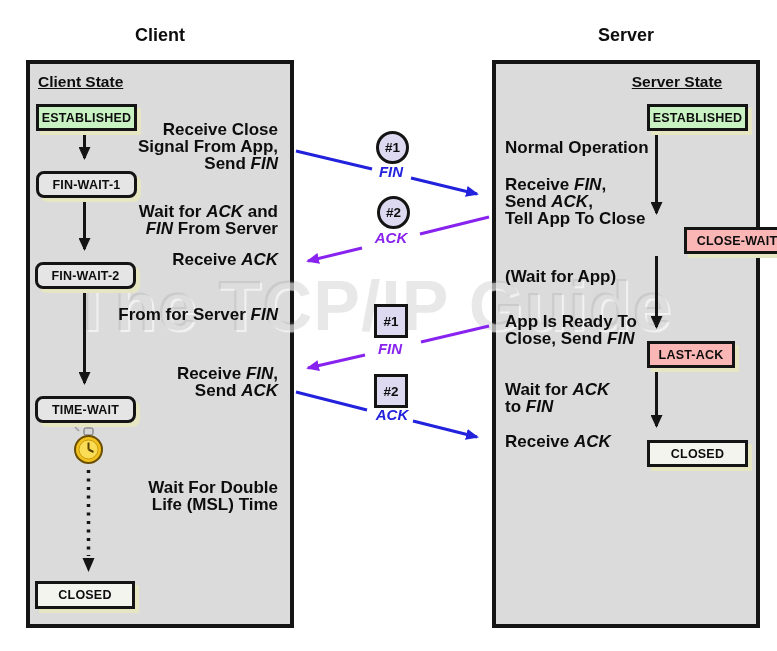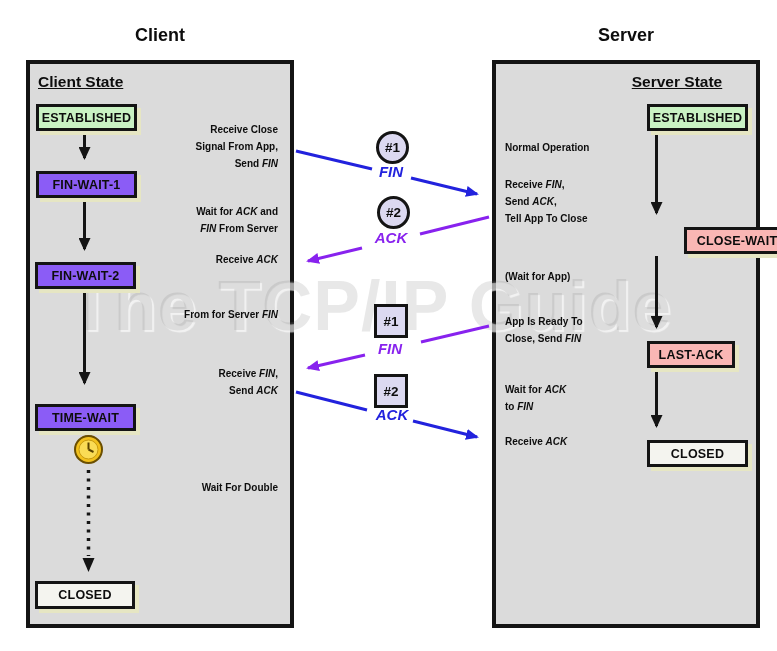--- a/index.html
+++ b/index.html
@@ -27,35 +27,35 @@
                 text-decoration:underline;z-index:3;}
   .client-header{left:38px;}
   .server-header{left:607px;width:140px;text-align:center;}
 
   
   .state-box{position:absolute;box-sizing:border-box;border:3px solid #141414;
              font-weight:bold;font-size:12.5px;letter-spacing:.2px;
              display:flex;align-items:center;justify-content:center;
              box-shadow:4px 4px 0 #e6e6c3;z-index:3;color:#0d0d0d;}
   .green{background:#c9f2c3;}
-  .peach{background:#8b5cf6;}
+  .peach{background:#e5e5e5;border-radius:8px;}
   .pink{background:#f9b6b4;}
   .whitebox{background:#f4f4ef;}
   .c-est{left:36px;top:104px;width:101px;height:27px;}
   .c-fw1{left:36px;top:171px;width:101px;height:27px;}
   .c-fw2{left:35px;top:262px;width:101px;height:27px;}
-  .c-tw{left:35px;top:396px;width:101px;height:27px;margin-top:8px;}
+  .c-tw{left:35px;top:396px;width:101px;height:27px;}
   .c-closed{left:35px;top:581px;width:100px;height:28px;}
   .s-est{left:647px;top:104px;width:101px;height:27px;}
   .s-cw{left:645px;top:227px;width:106px;height:27px;margin-left:39px;}
   .s-la{left:647px;top:341px;width:88px;height:27px;}
   .s-closed{left:647px;top:440px;width:101px;height:27px;}
 
   
-  .note{position:absolute;font-weight:bold;font-size:10px;line-height:17px;z-index:3;}
+  .note{position:absolute;font-weight:bold;font-size:17px;line-height:17px;z-index:3;}
   .note .it{font-style:italic;}
   .note.r{right:499px;text-align:right;white-space:nowrap;}
   .note.l{left:505px;text-align:left;white-space:nowrap;}
   .n1{top:121px;} .n2{top:203px;} .n3{top:251px;} .n4{top:306px;} .n5{top:365px;} .n6{top:479px;}
   .s1{top:139px;} .s2{top:176px;} .s3{top:268px;} .s4{top:313px;} .s5{top:381px;} .s6{top:433px;}
 
   
   .badge{position:absolute;box-sizing:border-box;background:#dcd9f1;border:3px solid #141414;
          font-weight:bold;font-size:13.5px;display:flex;align-items:center;justify-content:center;
          z-index:4;color:#0d0d0d;}
@@ -158,20 +158,21 @@
   </div>
   <div class="note r n4">
     <div><span>From for Server </span><span class="it">FIN</span></div>
   </div>
   <div class="note r n5">
     <div><span>Receive </span><span class="it">FIN</span><span>,</span></div>
     <div><span>Send </span><span class="it">ACK</span></div>
   </div>
   <div class="note r n6">
     <div><span>Wait For Double</span></div>
+    <div><span>Life (MSL) Time</span></div>
   </div>
 
   <div class="note l s1">
     <div><span>Normal Operation</span></div>
   </div>
   <div class="note l s2">
     <div><span>Receive </span><span class="it">FIN</span><span>,</span></div>
     <div><span>Send </span><span class="it">ACK</span><span>,</span></div>
     <div><span>Tell App To Close</span></div>
   </div>

